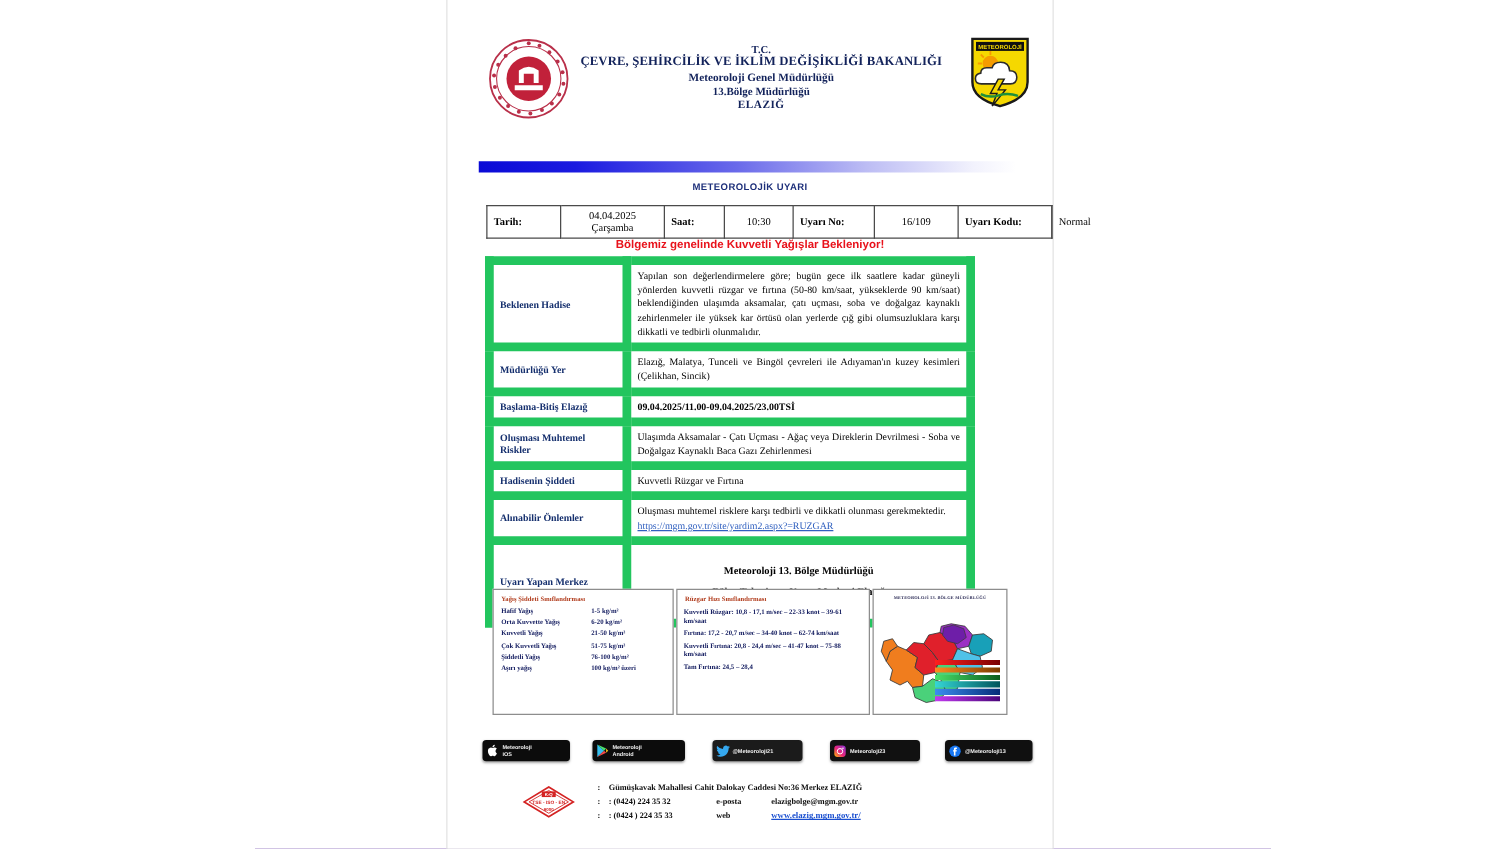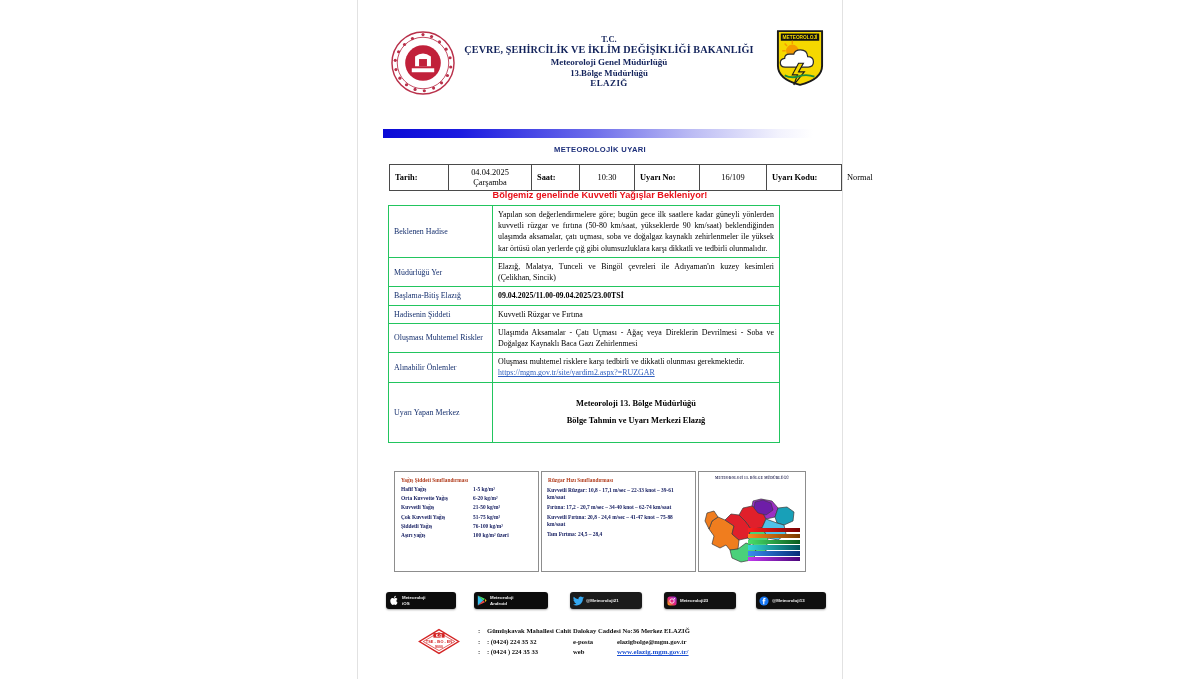--- a/index.html
+++ b/index.html
@@ -138,29 +138,29 @@
   
   #detail-table {
     position: absolute;
     left: 30px;
     top: 205px;
     width: 392px;
     border-collapse: collapse;
     table-layout: fixed;
   }
   #detail-table td {
-    border: 1px solid #22c55e;
+    border: 7px solid #22c55e;
     vertical-align: top;
     padding: 3px 5px 3px 5px;
     color: #000;
   }
   #detail-table td.rowlabel {
     width: 93px;
     font-size: 7.9px;
-    font-weight: normal;
+    font-weight: bold;
     color: #16306e;
     vertical-align: middle;
   }
   #detail-table td.rowvalue {
     font-size: 7.9px;
     line-height: 1.42;
     text-align: justify;
   }
   .bold-value { font-weight: bold; }
   .linky {
@@ -424,26 +424,26 @@
         </tr>
         <tr>
           <td class="rowlabel">Müdürlüğü Yer</td>
           <td class="rowvalue">Elazığ, Malatya, Tunceli ve Bingöl çevreleri ile Adıyaman'ın kuzey kesimleri (Çelikhan, Sincik)</td>
         </tr>
         <tr>
           <td class="rowlabel">Başlama-Bitiş Elazığ</td>
           <td class="rowvalue bold-value">09.04.2025/11.00-09.04.2025/23.00TSİ</td>
         </tr>
         <tr>
+          <td class="rowlabel">Oluşması Muhtemel Riskler</td>
+          <td class="rowvalue">Ulaşımda Aksamalar - Çatı Uçması - Ağaç veya Direklerin Devrilmesi - Soba ve Doğalgaz Kaynaklı Baca Gazı Zehirlenmesi</td>
+        </tr>
+        <tr>
           <td class="rowlabel">Hadisenin Şiddeti</td>
           <td class="rowvalue">Kuvvetli Rüzgar ve Fırtına</td>
-        </tr>
-        <tr>
-          <td class="rowlabel">Oluşması Muhtemel Riskler</td>
-          <td class="rowvalue">Ulaşımda Aksamalar - Çatı Uçması - Ağaç veya Direklerin Devrilmesi - Soba ve Doğalgaz Kaynaklı Baca Gazı Zehirlenmesi</td>
         </tr>
         <tr>
           <td class="rowlabel">Alınabilir Önlemler</td>
           <td class="rowvalue">
             <span>Oluşması muhtemel risklere karşı tedbirli ve dikkatli olunması gerekmektedir.</span>
             <br>
             <span class="linky">https://mgm.gov.tr/site/yardim2.aspx?=RUZGAR</span>
           </td>
         </tr>
         <tr>

